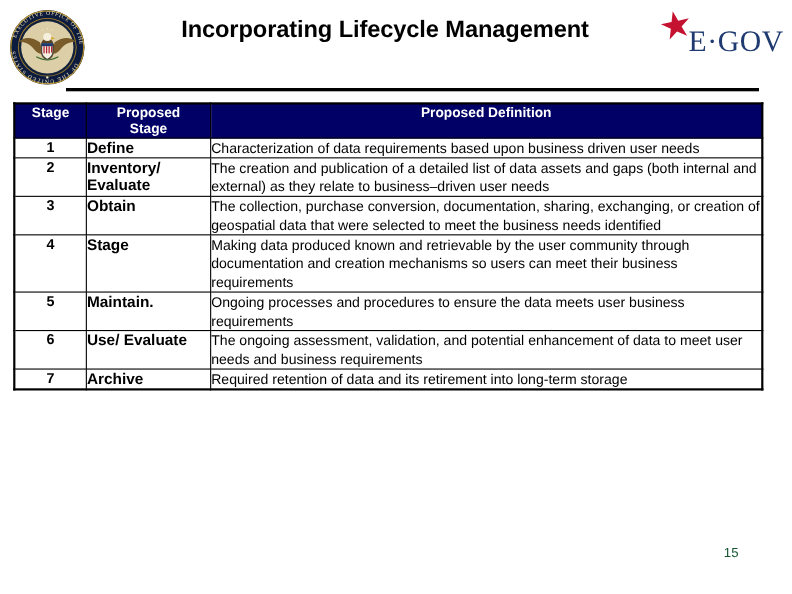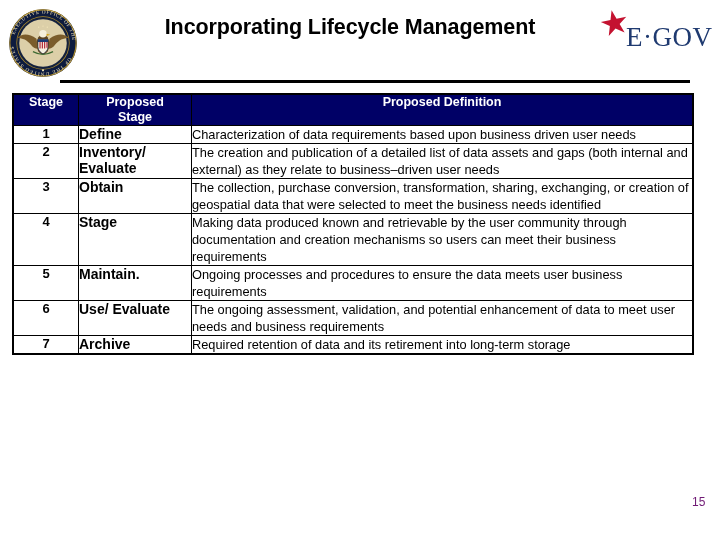--- a/index.html
+++ b/index.html
@@ -123,25 +123,25 @@
     font-size: 12.8px;
     line-height: 17px;
     color: #000000;
     padding: 7px 6px 10px 7px;
     margin-left: 28px;
   }
 
   
   #page-number {
     position: absolute;
-    left: 692px;
+    left: 658px;
     top: 495px;
     font-family: "Liberation Sans", sans-serif;
     font-size: 12px;
-    color: #701a75;
+    color: #14532d;
   }
 </style>
 </head>
 <body>
 
 <div id="header">
 
   <svg id="seal" viewBox="0 0 100 100">
     <circle cx="50" cy="50" r="47" fill="#0d1b3e"></circle>
     <circle cx="50" cy="50" r="46" fill="none" stroke="#b08d2a" stroke-width="1.5"></circle>
@@ -218,21 +218,21 @@
       <td class="cell-def">Characterization of data requirements based upon business driven user needs</td>
     </tr>
     <tr>
       <td class="cell-stage">2</td>
       <td class="cell-name">Inventory/ Evaluate</td>
       <td class="cell-def">The creation and publication of a detailed list of data assets and gaps (both internal and external) as they relate to business–driven user needs</td>
     </tr>
     <tr>
       <td class="cell-stage">3</td>
       <td class="cell-name">Obtain</td>
-      <td class="cell-def">The collection, purchase conversion, transformation, sharing, exchanging, or creation of geospatial data that were selected to meet the business needs identified</td>
+      <td class="cell-def">The collection, purchase conversion, documentation, sharing, exchanging, or creation of geospatial data that were selected to meet the business needs identified</td>
     </tr>
     <tr>
       <td class="cell-stage">4</td>
       <td class="cell-name">Stage</td>
       <td class="cell-def">Making data produced known and retrievable by the user community through documentation and creation mechanisms so users can meet their business requirements</td>
     </tr>
     <tr>
       <td class="cell-stage">5</td>
       <td class="cell-name">Maintain.</td>
       <td class="cell-def">Ongoing processes and procedures to ensure the data meets user business requirements</td>

